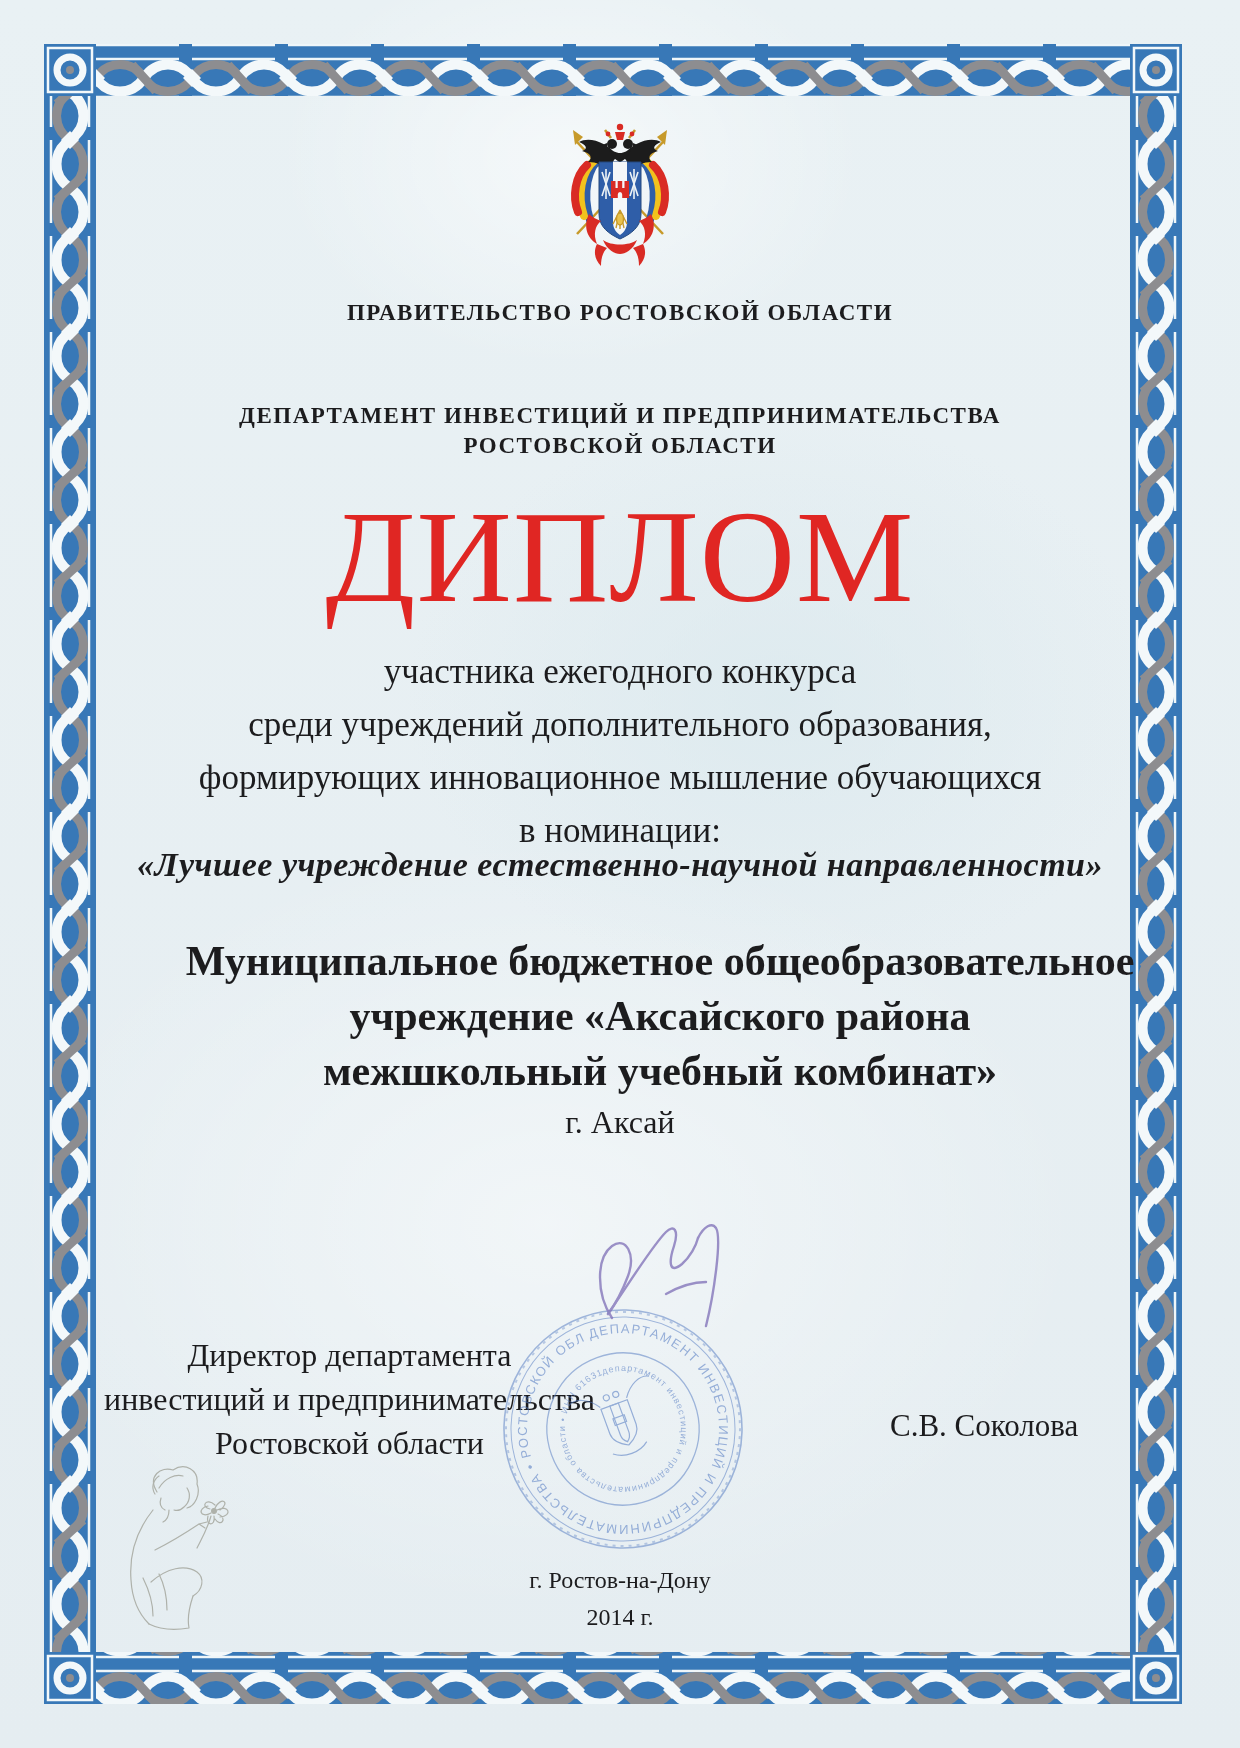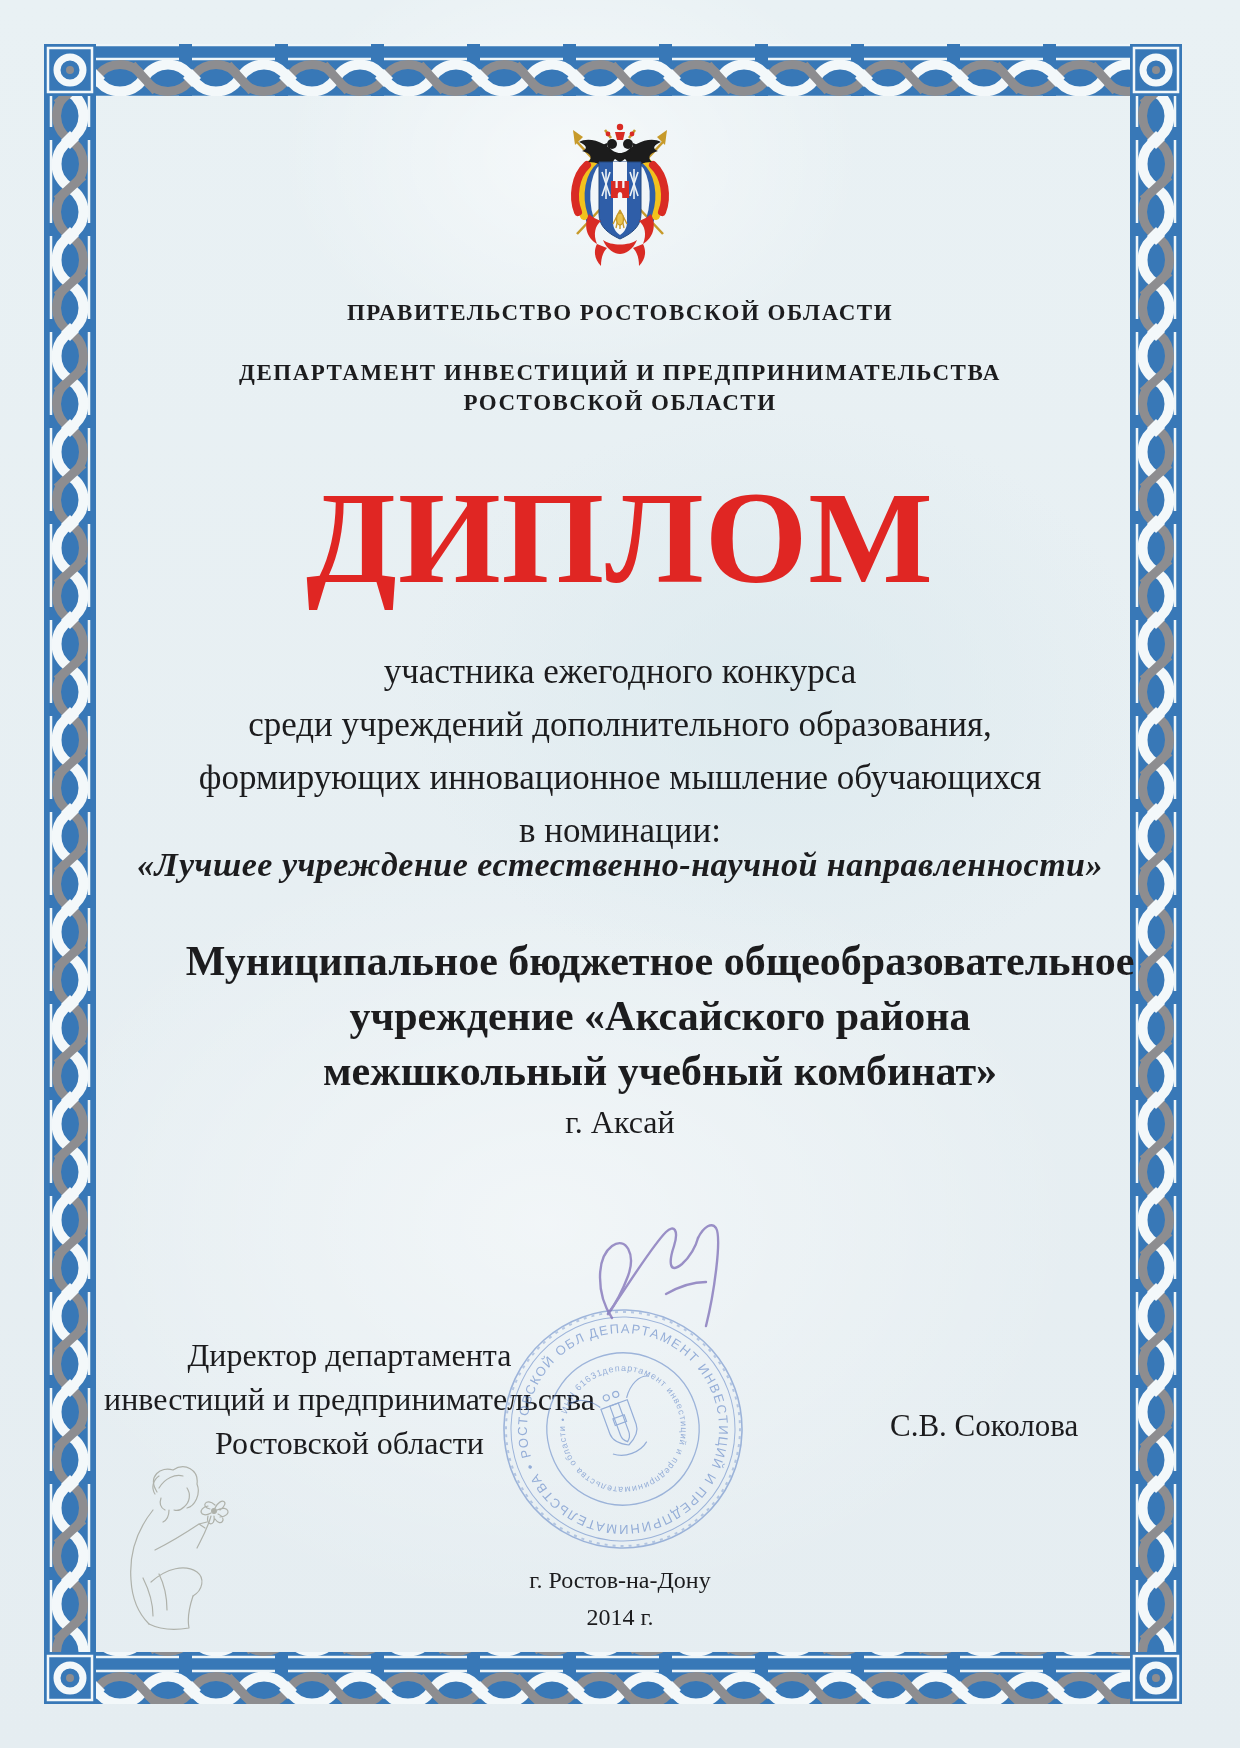--- a/index.html
+++ b/index.html
@@ -12,24 +12,24 @@
     color:#1c1c1e;
     background:
       radial-gradient(420px 300px at 46% 9%, rgba(255,255,255,.55), rgba(255,255,255,0) 70%),
       radial-gradient(520px 400px at 63% 40%, rgba(219,233,238,.8), rgba(219,233,238,0) 72%),
       radial-gradient(720px 520px at 44% 70%, rgba(255,255,255,.45), rgba(255,255,255,0) 75%),
       linear-gradient(#e9f1f4,#e5edf1);
   }
   .abs{position:absolute;}
   .centered{left:0;width:100%;text-align:center;}
   .org-header{font-weight:bold;font-size:23px;letter-spacing:1.5px;}
-  .dept-block{line-height:30px;}
+  .dept-block{line-height:30px;margin-top:43px;}
   .title{
-    font-weight:bold;font-size:132px;line-height:1;
-    color:#e02623;letter-spacing:1px;
+    font-weight:normal;font-size:132px;line-height:1;
+    color:#e02623;letter-spacing:1px;margin-top:19px;
   }
   .body-block{font-size:35px;line-height:53px;}
   .nomination{font-size:34px;font-weight:bold;font-style:italic;letter-spacing:.5px;}
   .recipient-block{font-size:42px;font-weight:bold;line-height:55px;padding-left:40px;}
   .recipient-city{font-size:32px;}
   .director-block{font-size:32px;line-height:44px;text-align:center;}
   .signer-name{font-size:31px;}
   .footer-block{font-size:24px;font-weight:normal;line-height:37px;}
   svg{display:block;}
   .border-svg{left:0;top:0;}

